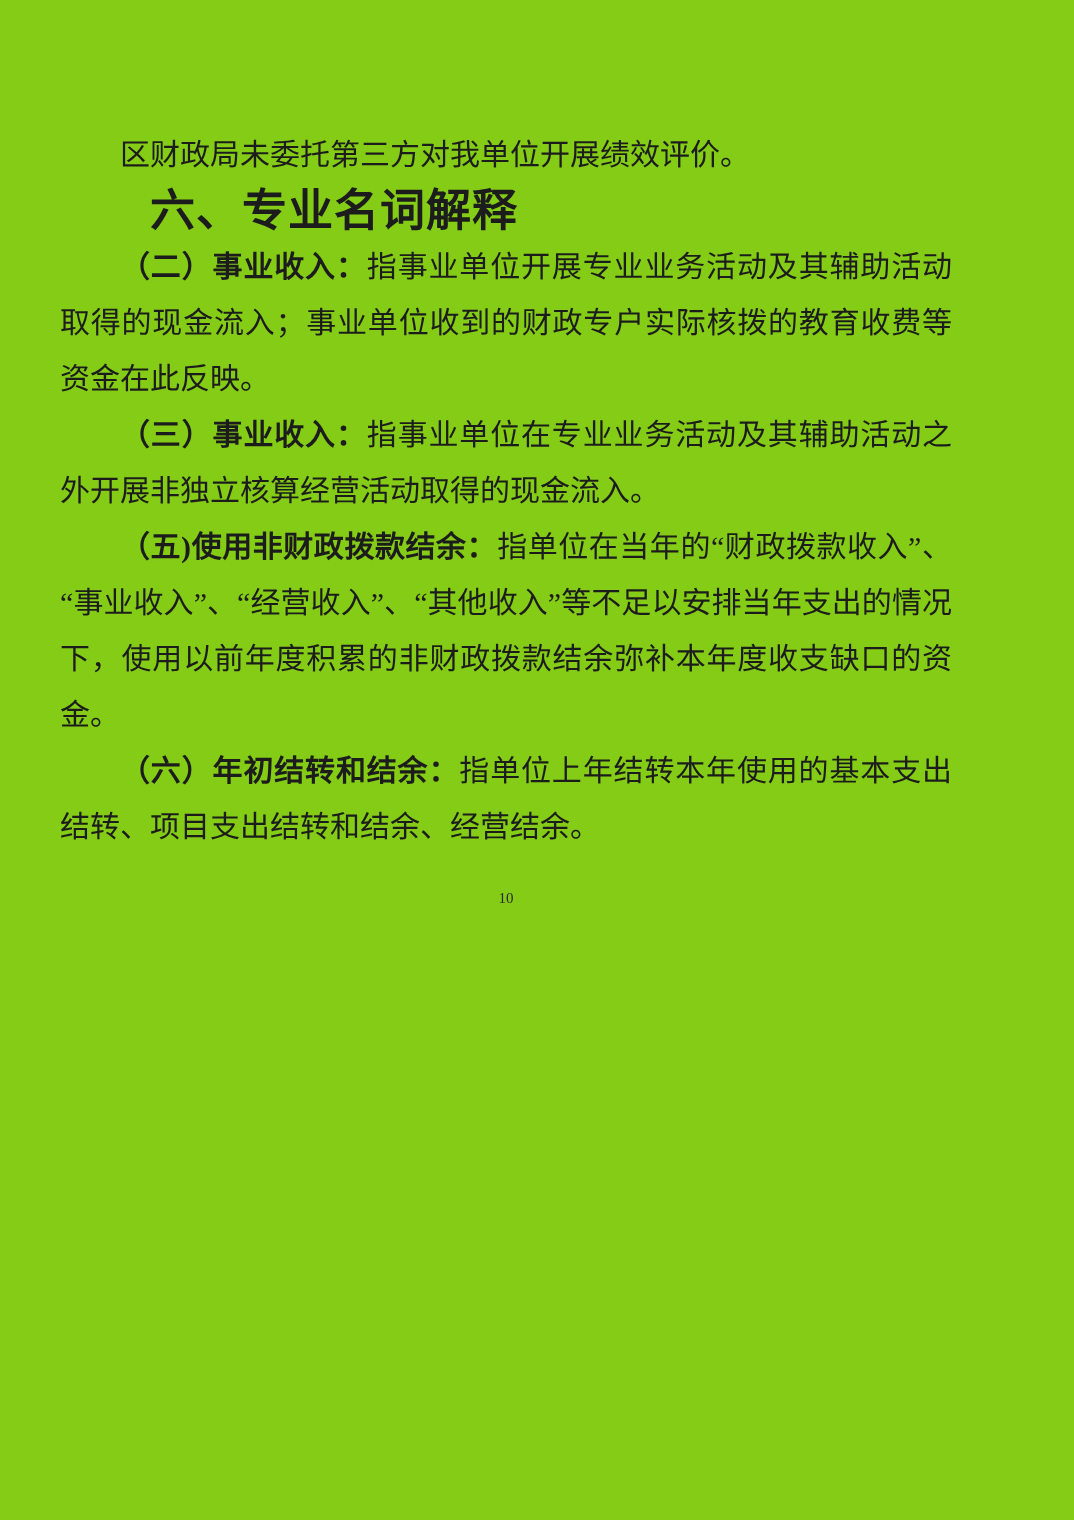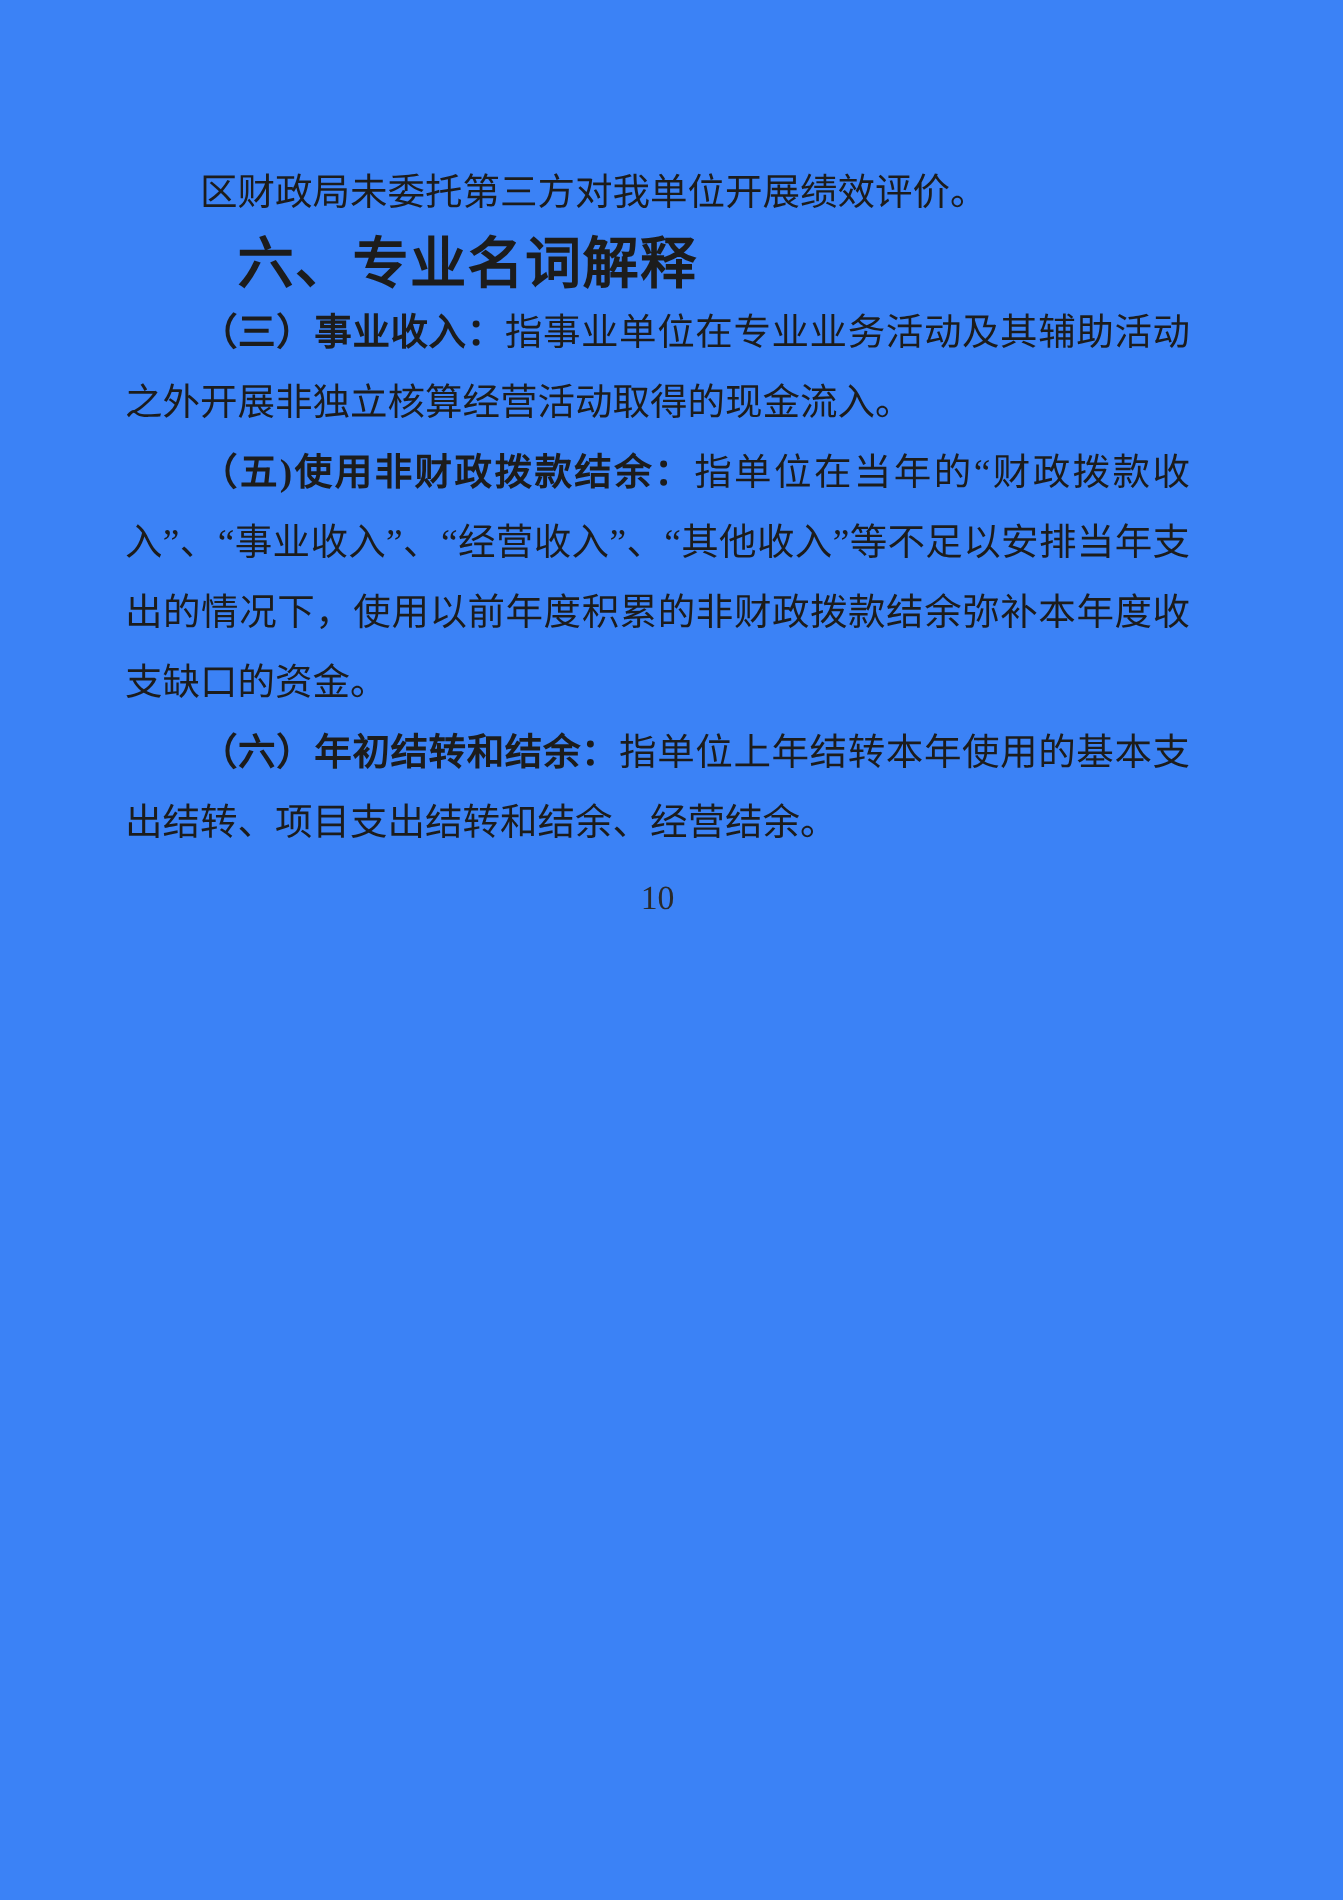--- a/index.html
+++ b/index.html
@@ -5,23 +5,23 @@
   html, body {
     margin: 0;
     padding: 0;
     background: #ffffff;
   }
   .page {
     position: relative;
     width: 1074px;
     height: 1520px;
     margin: 0 auto;
-    background: #3b82f6;
+    background: #84cc16;
     box-sizing: border-box;
-    padding: 127px 122px 0 100px;
+    padding: 127px 122px 0 60px;
     font-family: "Liberation Serif", "DejaVu Serif", serif;
     font-size: 30px;
     line-height: 56px;
     color: #1c1c1c;
     overflow: hidden;
   }
   .para {
     margin: 0;
     text-align: justify;
     text-justify: inter-ideograph;
@@ -32,41 +32,44 @@
     margin: 0;
     text-indent: 2em;
     font-family: Liberation Serif, serif;
     font-weight: 700;
     letter-spacing: 1px;
   }
   .term-label {
     font-weight: 700;
   }
   .page-footer {
-    margin-top: 16px;
+    margin-top: 28px;
     text-align: center;
-    font-size: 27px;
+    font-size: 15px;
     line-height: 30px;
     color: #2a2a2a;
   }
 </style>
 </head>
 <body>
 
 <div class="page">
 
   <p class="para">
     <span>区财政局未委托第三方对我单位开展绩效评价。</span>
   </p>
 
   <h2 class="section-heading">
     <span>六、专业名词解释</span>
   </h2>
 
 
+  <p class="para">
+    <span class="term-label">（二）事业收入：</span><span>指事业单位开展专业业务活动及其辅助活动取得的现金流入；事业单位收到的财政专户实际核拨的教育收费等资金在此反映。</span>
+  </p>
 
   <p class="para">
     <span class="term-label">（三）事业收入：</span><span>指事业单位在专业业务活动及其辅助活动之外开展非独立核算经营活动取得的现金流入。</span>
   </p>
 
 
   <p class="para">
     <span class="term-label">（五)使用非财政拨款结余：</span><span>指单位在当年的“财政拨款收入”、“事业收入”、“经营收入”、“其他收入”等不足以安排当年支出的情况下，使用以前年度积累的非财政拨款结余弥补本年度收支缺口的资金。</span>
   </p>
 

